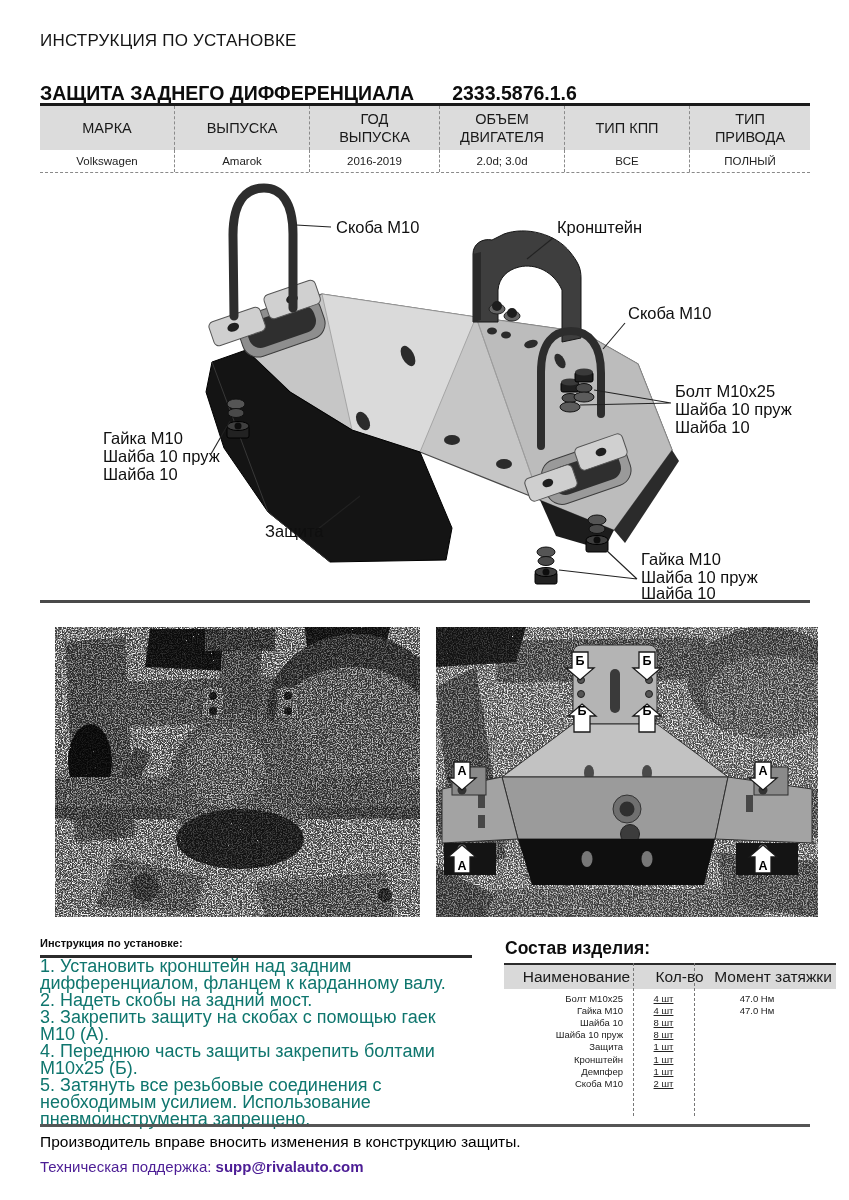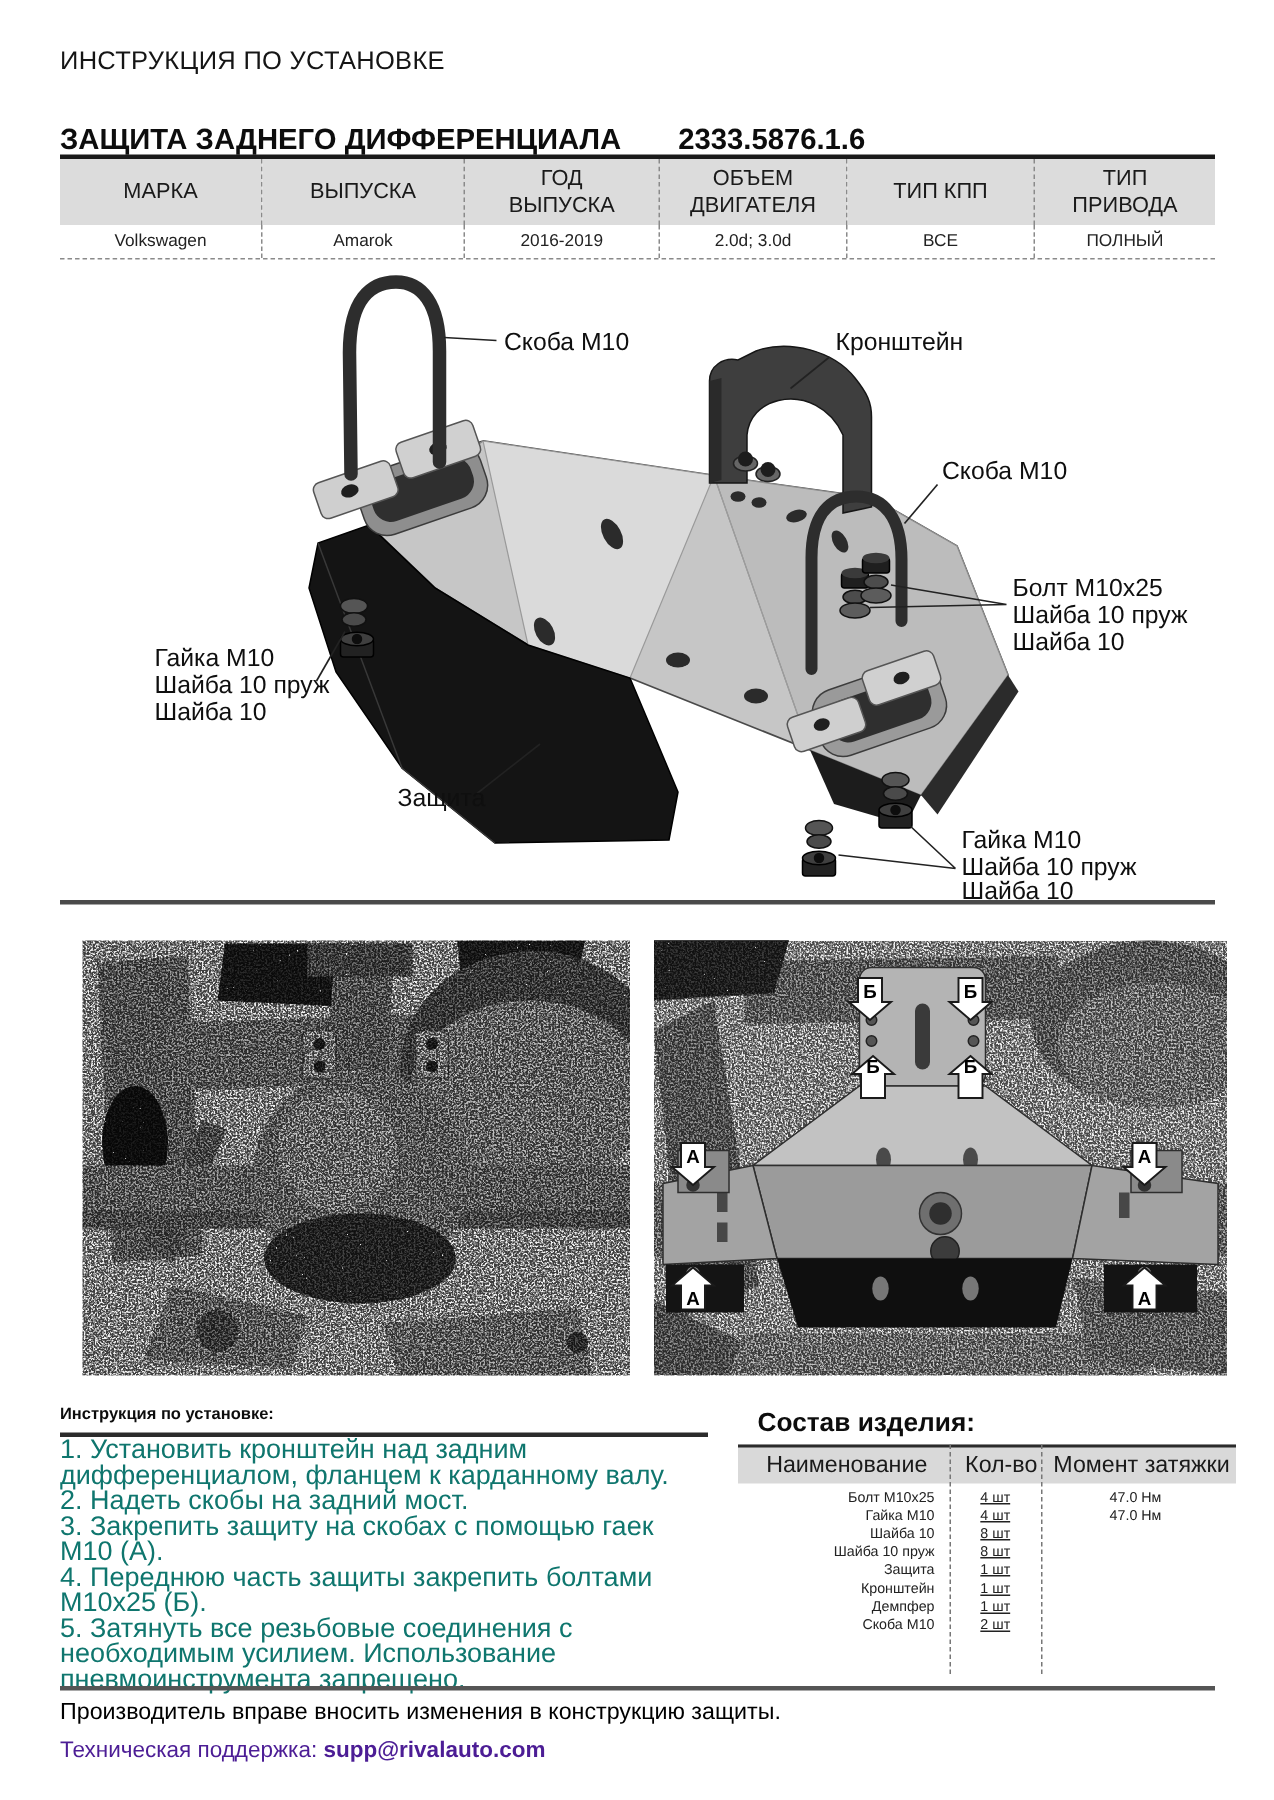--- a/index.html
+++ b/index.html
@@ -37,21 +37,21 @@
 
   
   .instructions { position:absolute; left:40px; top:937px; width:432px; }
   .instructions h3 { font-size:11px; font-weight:bold; color:#0d0d0d; }
   .instructions .rule { height:3px; background:#2b2b2b; margin-top:6px; }
   .instructions .steps { margin-top:0; font-size:18px; line-height:17px; color:#0f766e; }
 
   
   .parts { position:absolute; left:488px; top:936px; width:332px; height:185px; }
   .parts h3 { position:absolute; left:17px; top:2px; font-size:17.5px; font-weight:bold; color:#0d0d0d; }
-  .parts .band { position:absolute; left:4px; top:27px; width:332px; height:26px; background:#d9d9d9;
+  .parts .band { position:absolute; left:16px; top:27px; width:332px; height:26px; background:#d9d9d9;
                  border-top:2px solid #2b2b2b; display:flex; align-items:center; }
   .parts .band .h { font-size:15.5px; color:#1a1a1a; text-align:center; }
   .parts .band .hn{ width:145px; } .parts .band .hq{ width:61px; } .parts .band .ht{ width:126px; }
   .parts .vline { position:absolute; top:27px; height:153px; border-left:1px dashed #777; }
   .parts .vl1 { left:145px; } .parts .vl2 { left:206px; }
   .parts .rows { position:absolute; left:0; top:56px; width:332px; }
   .parts .prow { display:flex; height:12.2px; font-size:9.5px; color:#222; align-items:center; }
   .parts .pn2 { width:145px; text-align:right; padding-right:10px; }
   .parts .pq  { width:61px;  text-align:center;text-decoration:underline; }
   .parts .pt  { width:126px; text-align:center; }

